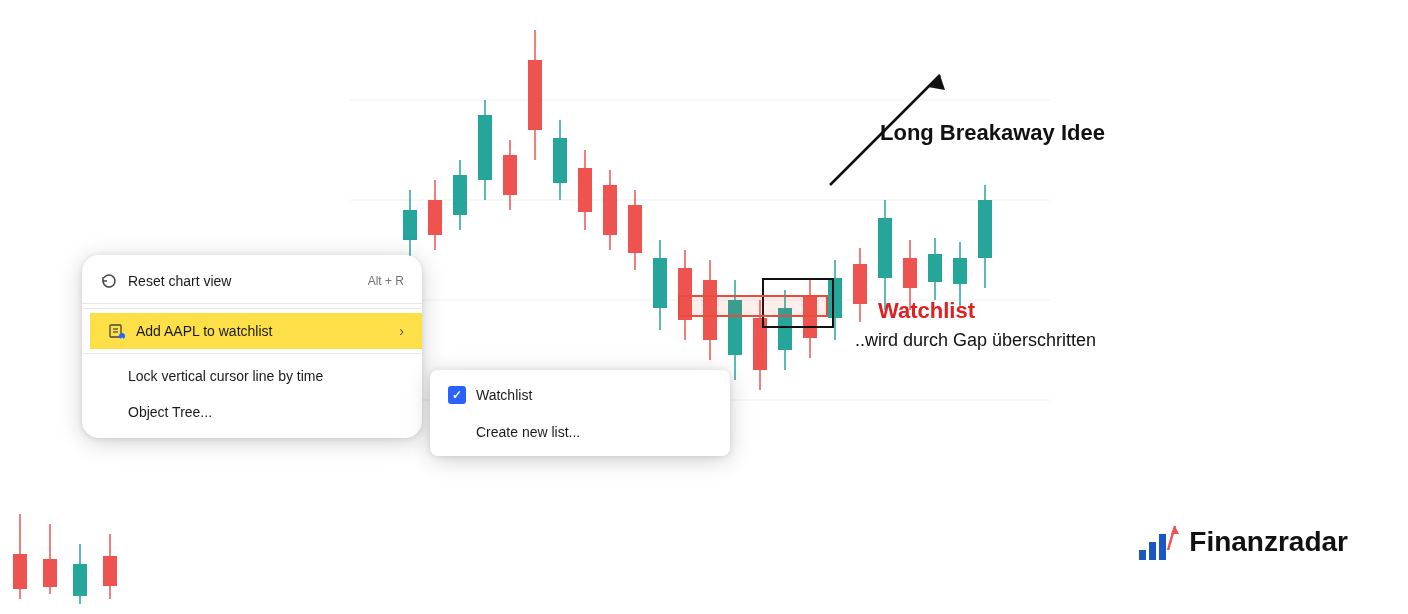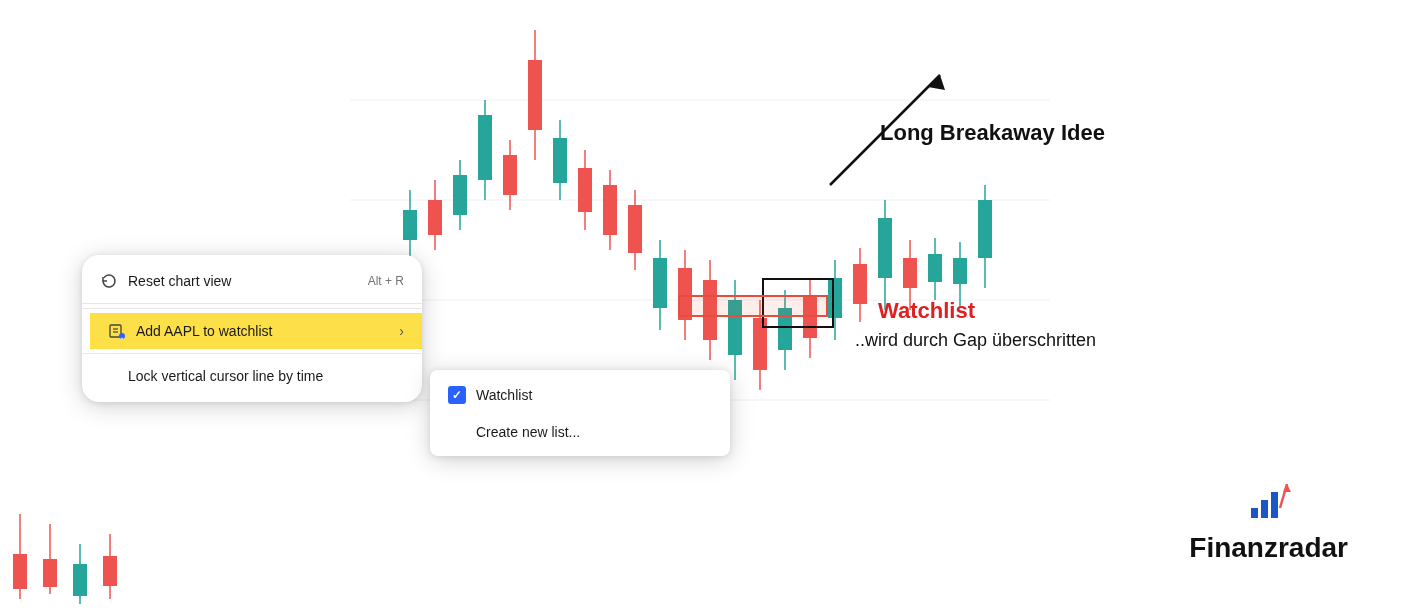--- a/index.html
+++ b/index.html
@@ -171,21 +171,20 @@
     }
 
     
     .logo-area {
       position: absolute;
       bottom: 50px;
       right: 60px;
       display: flex;
       align-items: center;
       gap: 10px;
-      flex-direction: column;
     }
     .logo-icon {
       width: 44px;
       height: 44px;
     }
   </style>
 </head>
 <body>
 
 <div class="chart-area">
@@ -354,20 +353,24 @@
   </div>
 
 
   <div class="menu-separator"></div>
 
   <div class="menu-item">
     <span class="icon" style="width:18px;"></span>
     <span>Lock vertical cursor line by time</span>
   </div>
 
+  <div class="menu-item">
+    <span class="icon" style="width:18px;"></span>
+    <span>Object Tree...</span>
+  </div>
 
 </div>
 
 <div class="submenu">
 
   <div class="submenu-item">
     <span class="checkbox-icon"></span>
     <span>Watchlist</span>
   </div>
 

